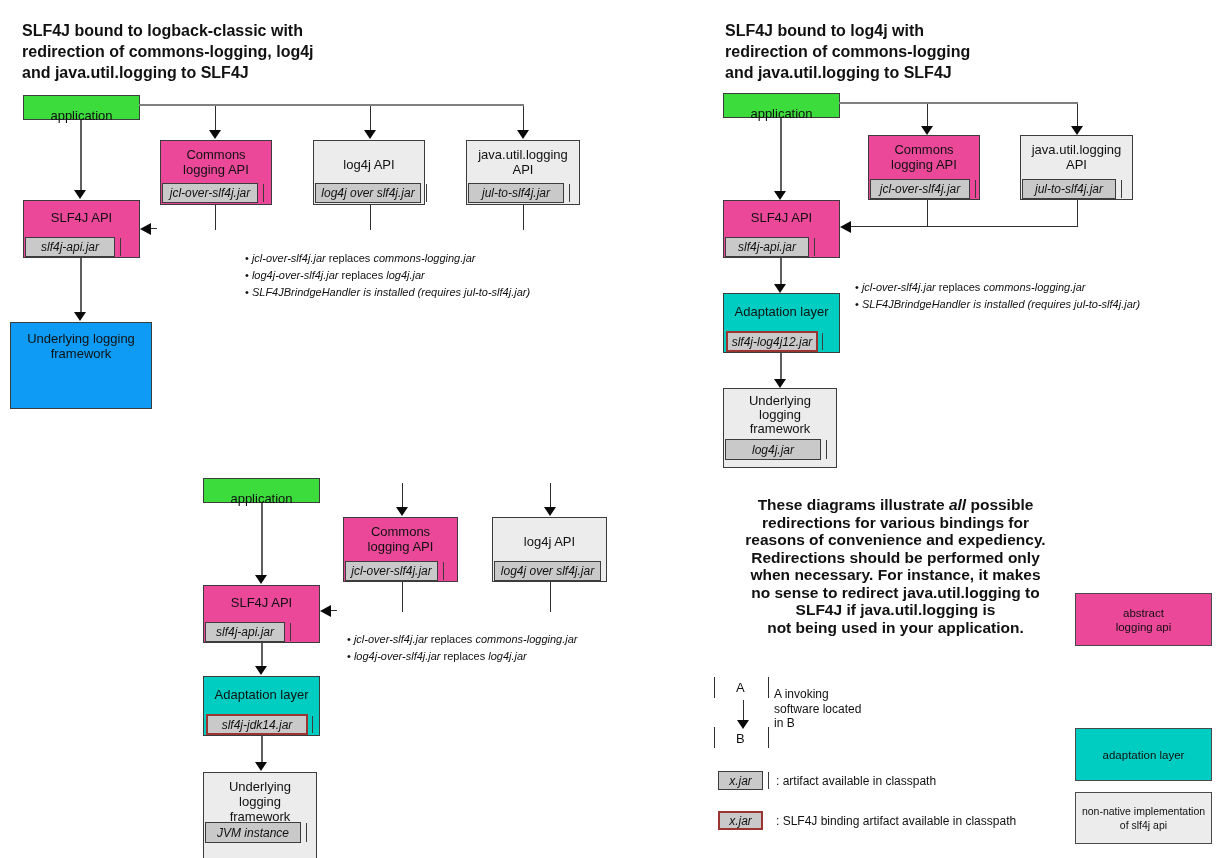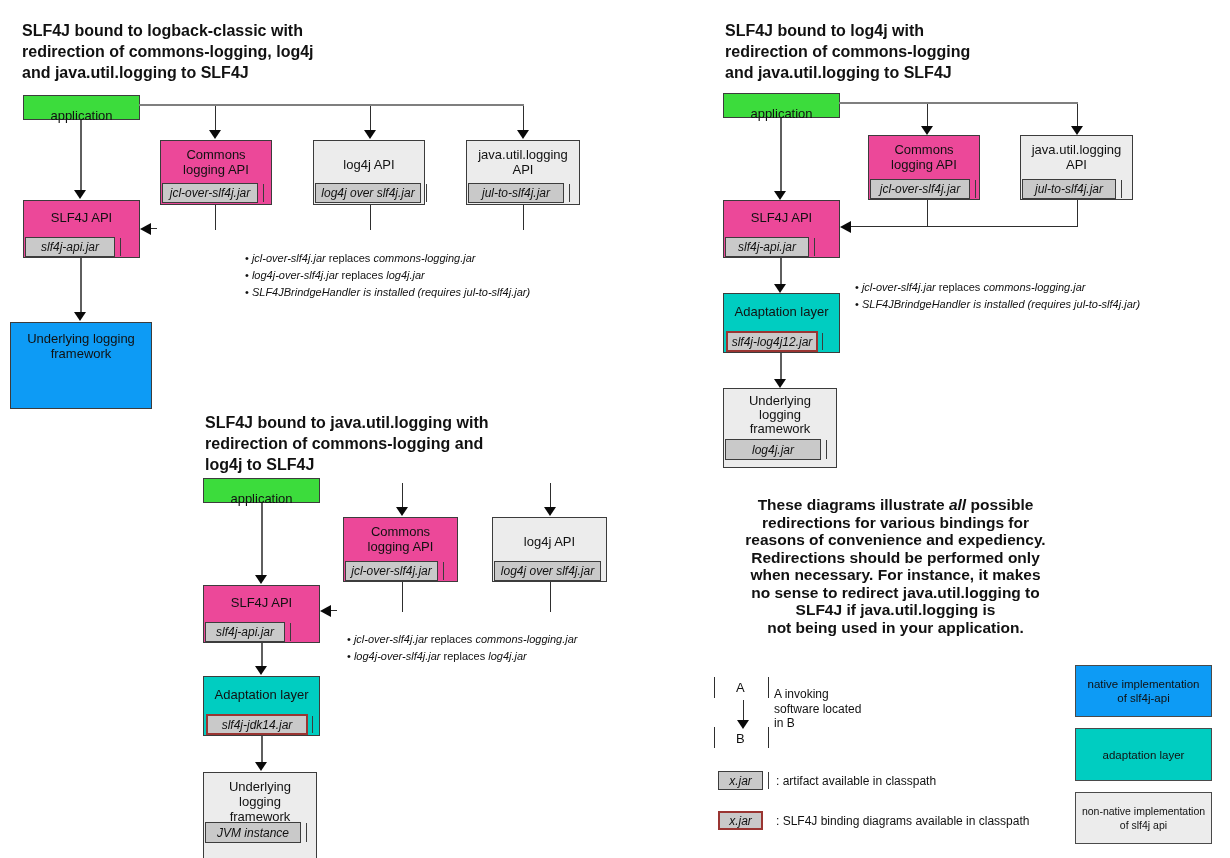--- a/index.html
+++ b/index.html
@@ -174,23 +174,20 @@
     <div class="jar" style="left:1px;top:50px;width:96px;height:21px">
         <span>log4j.jar</span>
       </div>
   </div>
 
   <div class="bullets" style="left:855px;top:279px;width:420px">
     <div class="b"><span class="it">jcl-over-slf4j.jar</span><span> replaces </span><span class="it">commons-logging.jar</span></div>
     <div class="b"><span class="it">SLF4JBrindgeHandler is installed (requires jul-to-slf4j.jar)</span></div>
   </div>
 
-  <div class="t" style="left:205px;top:412px;width:380px">SLF4J bound to java.util.logging with
-redirection of commons-logging and
-log4j to SLF4J</div>
 
   <div class="node bg-green c" style="left:203px;top:478px;width:117px;height:25px">
     <div class="lbl">application</div>
   </div>
 
   <div class="vl" style="left:402px;top:483px;height:25px"></div>
   <div class="ad" style="left:396px;top:507px"></div>
   <div class="vl" style="left:550px;top:483px;height:25px"></div>
   <div class="ad" style="left:544px;top:507px"></div>
 
@@ -271,21 +268,21 @@
 software located
 in B</div>
 
   <div class="jar" style="left:718px;top:771px;width:45px;height:19px">
       <span>x.jar</span>
     </div>
   <div class="leg-txt" style="left:776px;top:774px">: artifact available in classpath</div>
   <div class="jar red nt" style="left:718px;top:811px;width:45px;height:19px">
       <span>x.jar</span>
     </div>
-  <div class="leg-txt" style="left:776px;top:814px">: SLF4J binding diagrams available in classpath</div>
-
-  <div class="type bg-bb" style="top:665px;height:52px">native implementation
-of slf4j-api</div>
+  <div class="leg-txt" style="left:776px;top:814px">: SLF4J binding artifact available in classpath</div>
+
+  <div class="type bg-lb" style="top:593px;height:53px">abstract
+logging api</div>
   <div class="type bg-tl" style="top:728px;height:53px">adaptation layer</div>
   <div class="type bg-gy lg-small" style="top:792px;height:52px">non-native implementation
 of slf4j api</div>
 
 </div>
 
 </body></html>

